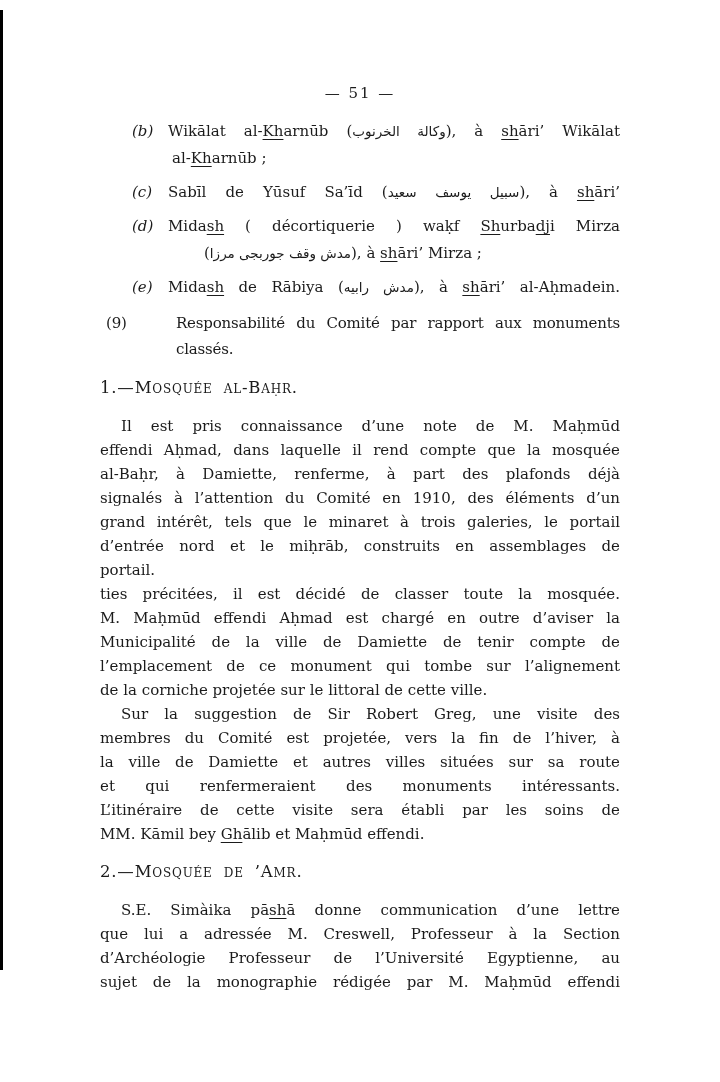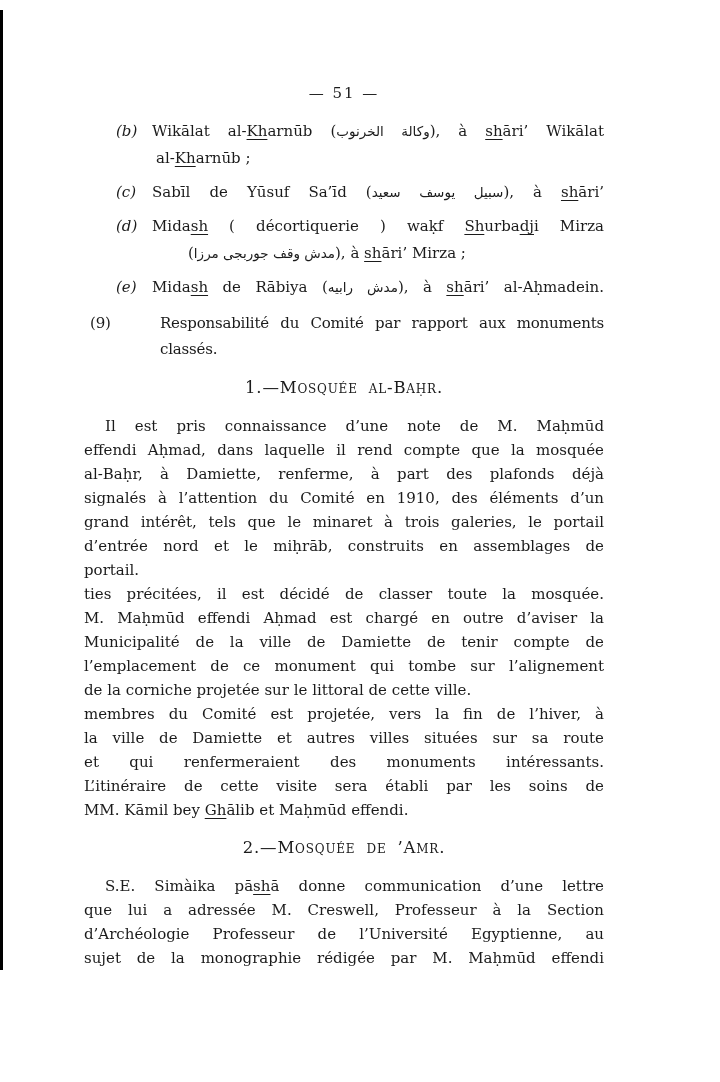--- a/index.html
+++ b/index.html
@@ -10,21 +10,21 @@
     position: relative;
     font-family: "DejaVu Serif", "Liberation Serif", serif;
     color: #1b1b1b;
   }
   .scan-edge {
     position: absolute; left: 0; top: 10px;
     width: 3px; height: 960px;
     background: #000;
   }
   .page {
-    position: absolute; left: 84px; top: 84px;
+    position: absolute; left: 100px; top: 84px;
     width: 520px;
   }
   .pageno {
     text-align: center;
     font-size: 15px;
     letter-spacing: 2px;
     margin-bottom: 16px;
   }
   
   .list-item {
@@ -48,21 +48,20 @@
     padding-left: 40px;
     margin-top: 9px;
     font-size: 15px;
     line-height: 26px;
     letter-spacing: -0.2px;
   }
   .item9 .item-label { left: 6px; font-style: normal; }
   .item9 .line { min-height: 26px; margin-left: 36px; }
   
   .section-heading {
-    text-align: center;
     font-variant: small-caps;
     font-size: 16.5px;
     letter-spacing: 0.8px;
     word-spacing: 5px;
     margin: 16px 0 17px 0;
   }
   .para { font-size: 15px; line-height: 24px; }
   .pline { min-height: 24px; }
   .pline.j { text-align: justify; text-align-last: justify; }
   .pline.first { text-indent: 21px; }
@@ -124,20 +123,21 @@
         <div class="pline">portail.</div>
       </div>
       <div class="para">
         <div class="pline j">ties précitées, il est décidé de classer toute la mosquée.</div>
         <div class="pline j">M. Maḥmūd effendi Aḥmad est chargé en outre d’aviser la</div>
         <div class="pline j">Municipalité de la ville de Damiette de tenir compte de</div>
         <div class="pline j">l’emplacement de ce monument qui tombe sur l’alignement</div>
         <div class="pline">de la corniche projetée sur le littoral de cette ville.</div>
       </div>
       <div class="para">
+        <div class="pline j first">Sur la suggestion de Sir Robert Greg, une visite des</div>
         <div class="pline j">membres du Comité est projetée, vers la fin de l’hiver, à</div>
         <div class="pline j">la ville de Damiette et autres villes situées sur sa route</div>
         <div class="pline j">et qui renfermeraient des monuments intéressants.</div>
         <div class="pline j">L’itinéraire de cette visite sera établi par les soins de</div>
         <div class="pline">MM. Kāmil bey <u>Gh</u>ālib et Maḥmūd effendi.</div>
       </div>
       <div class="section-heading">2.—Mosquée de ’Amr.</div>
       <div class="para">
         <div class="pline j first">S.E. Simàika pā<u>sh</u>ā donne communication d’une lettre</div>
         <div class="pline j">que lui a adressée M. Creswell, Professeur à la Section</div>

